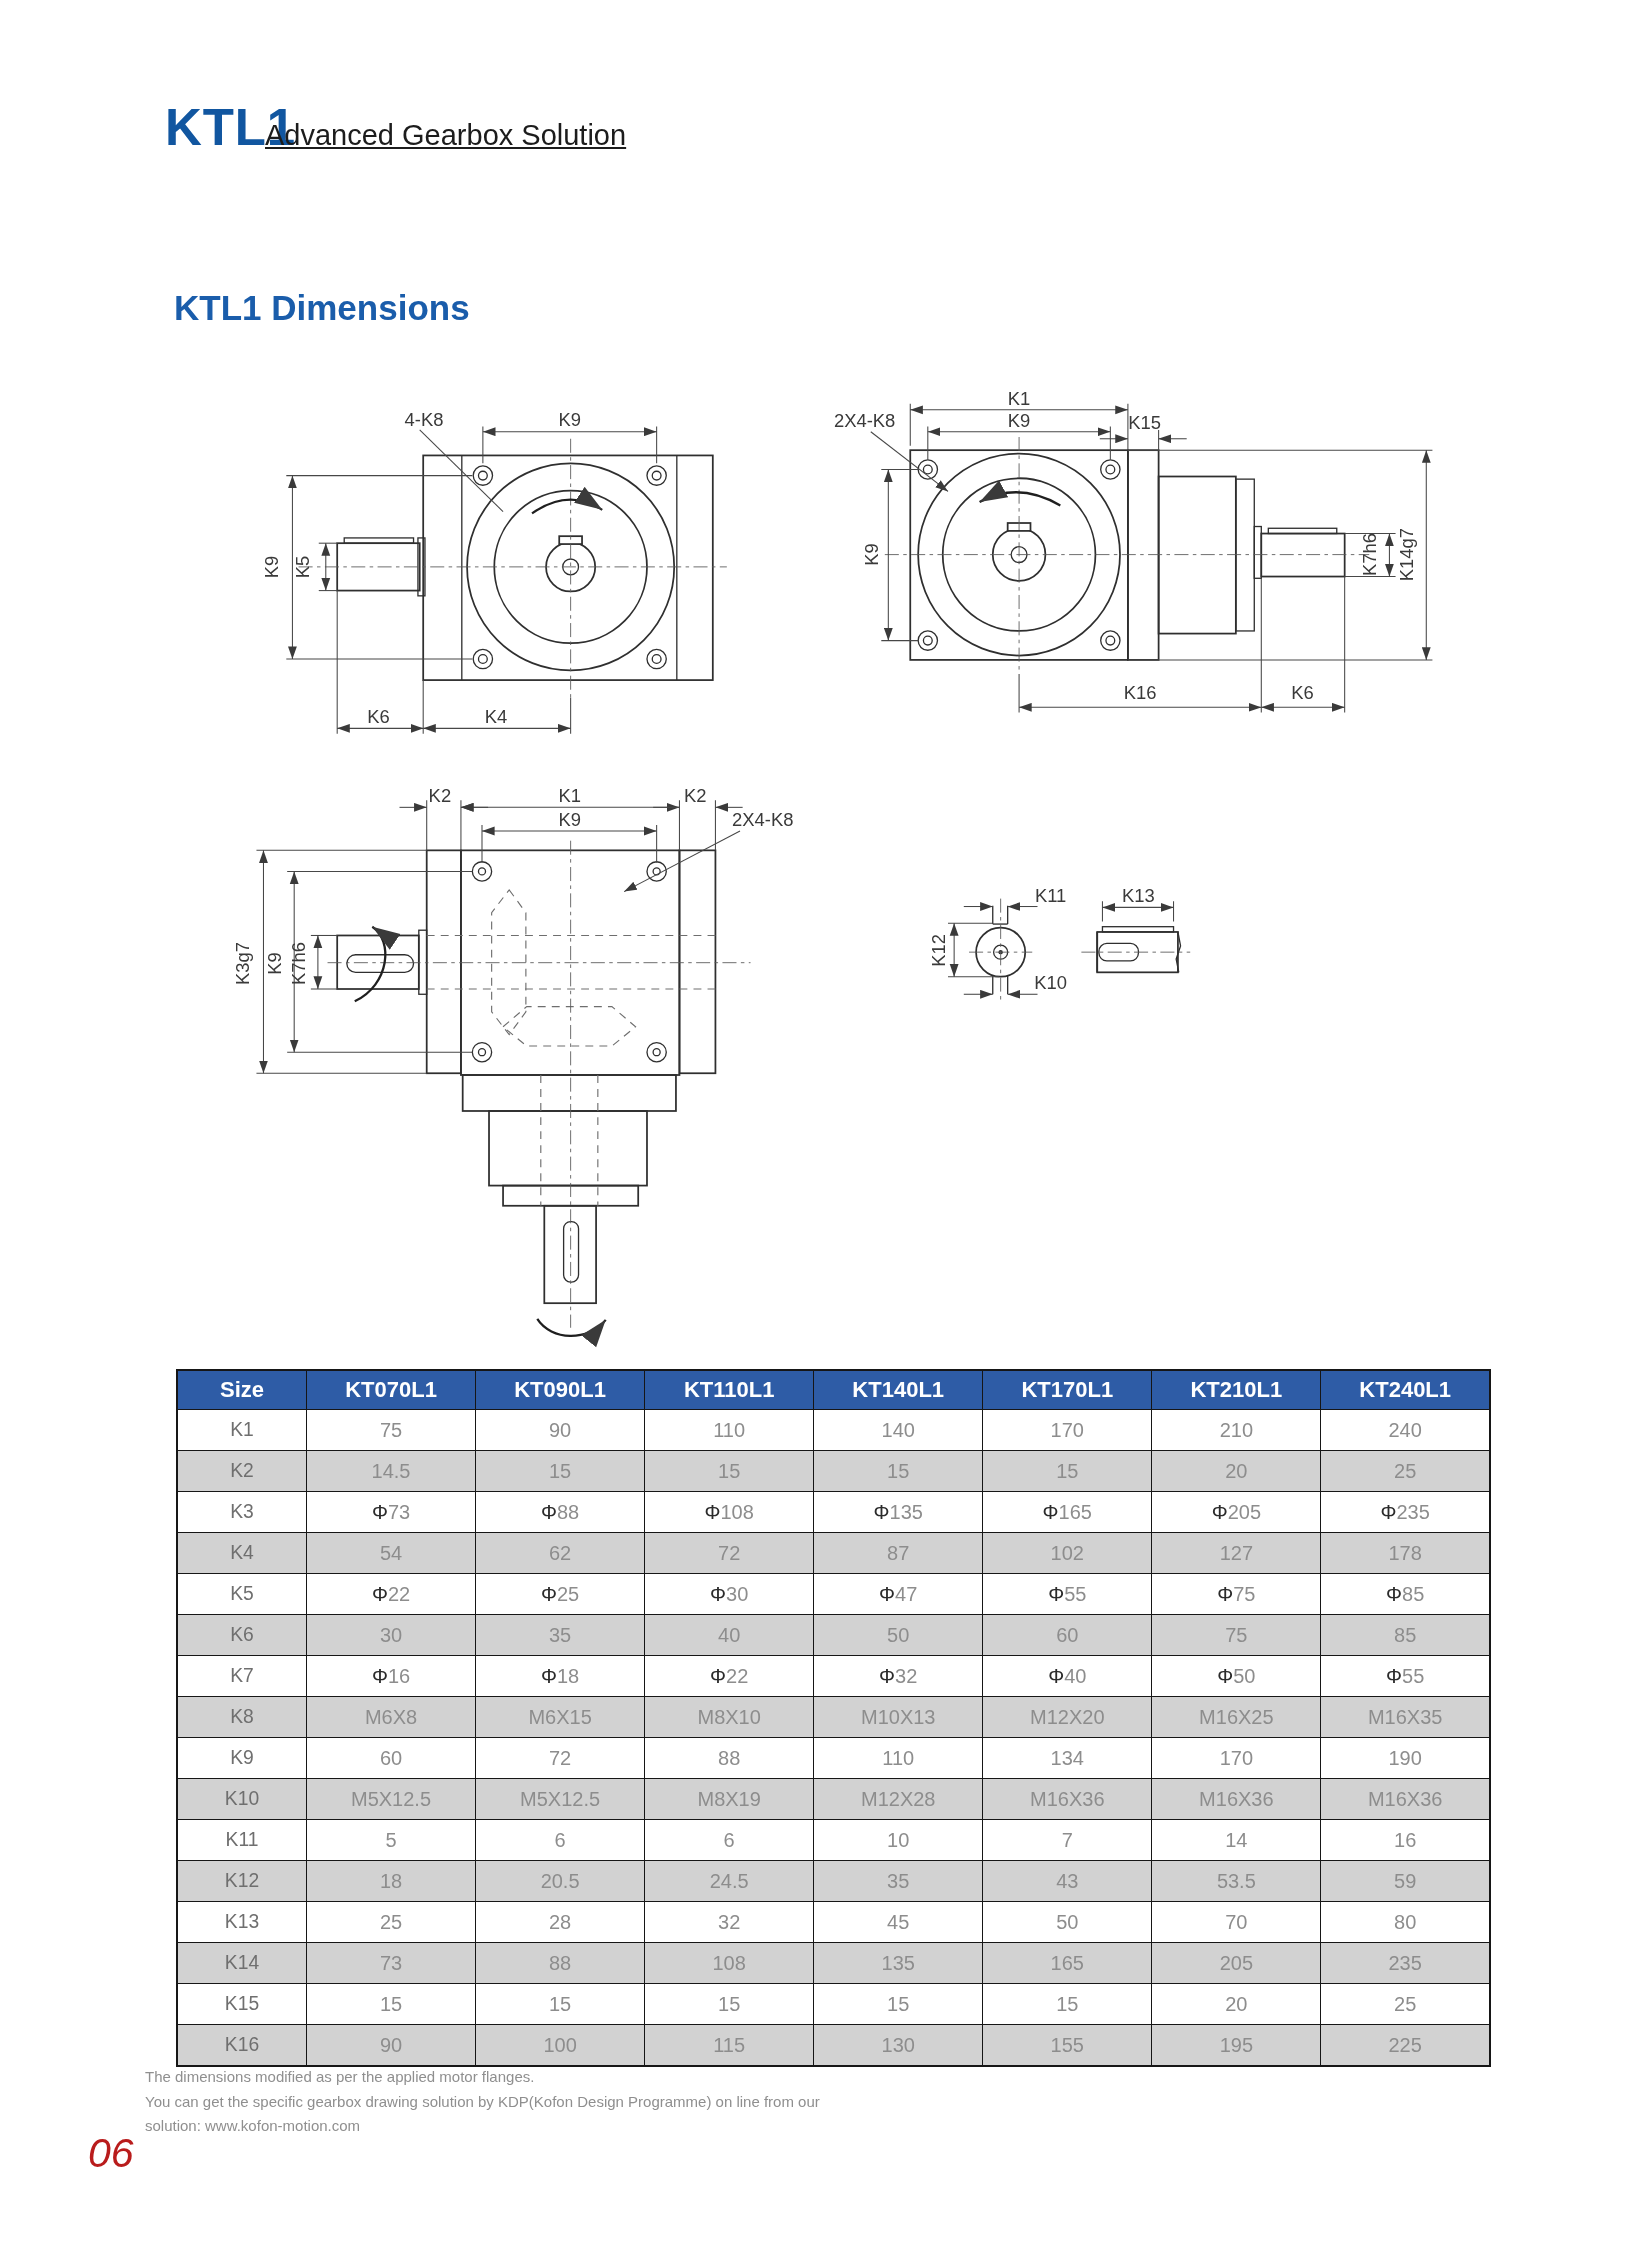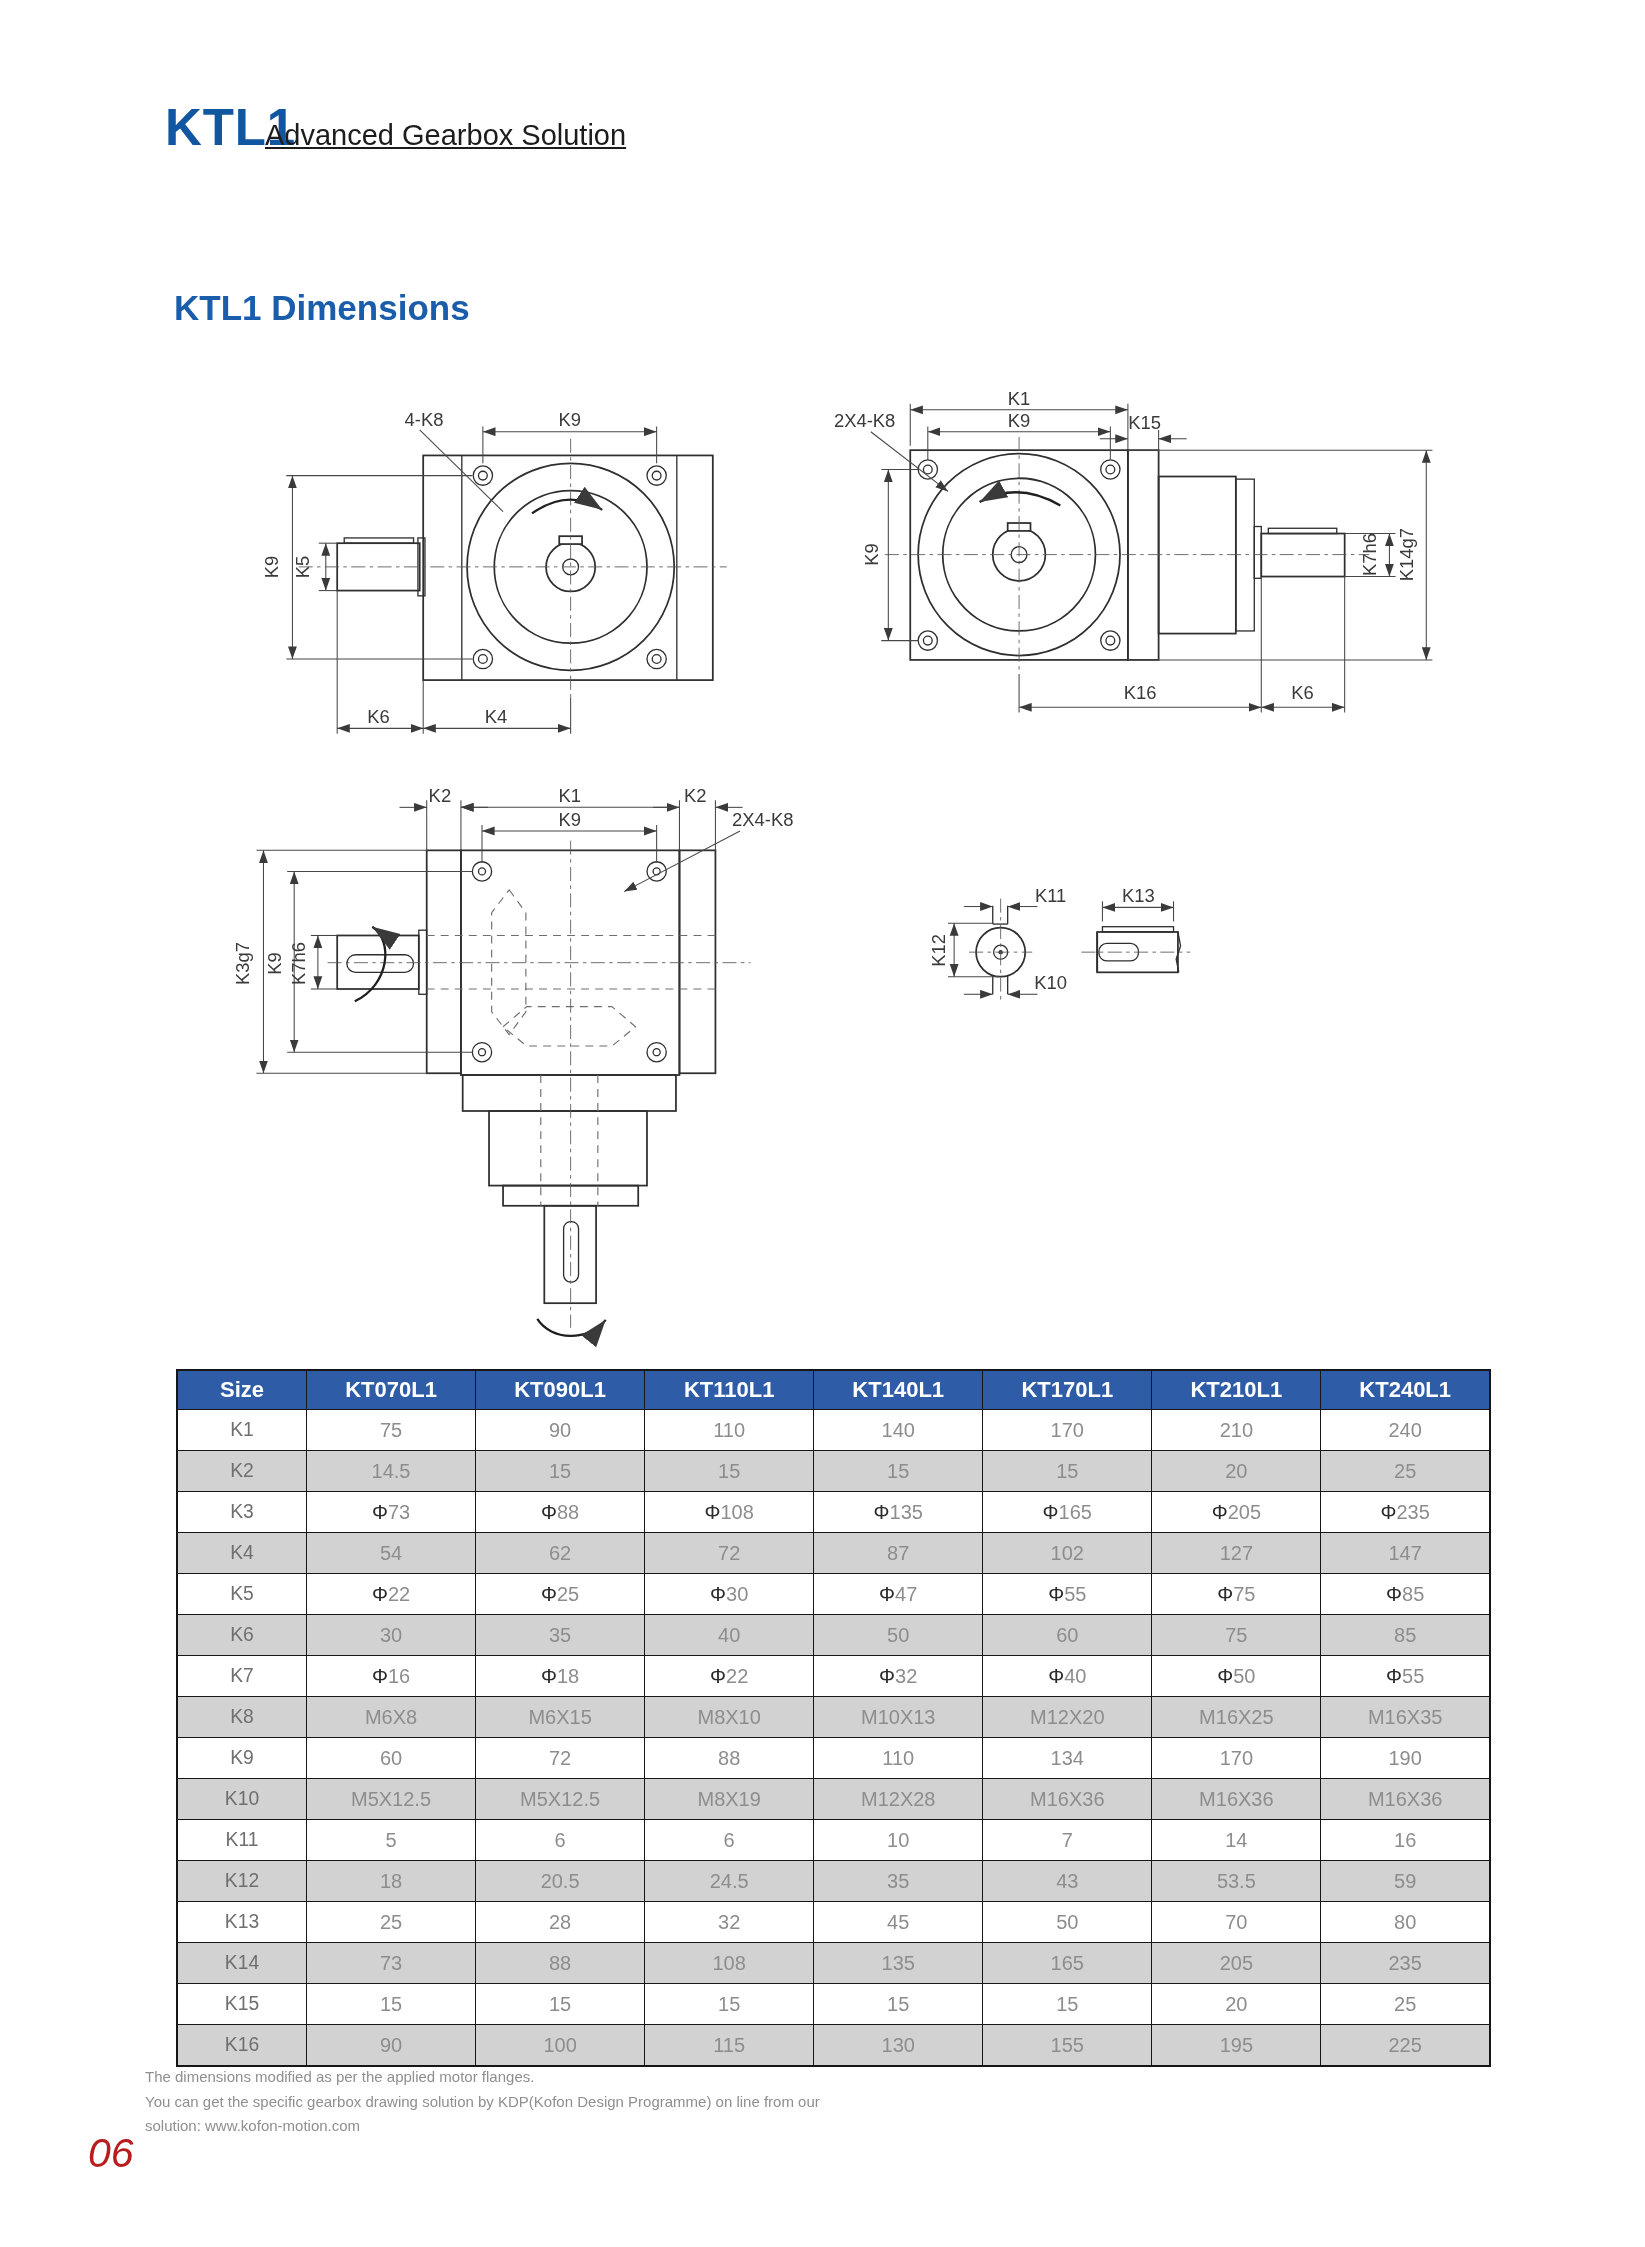--- a/index.html
+++ b/index.html
@@ -311,21 +311,21 @@
           <td><span class="phi">Φ</span>235</td>
         </tr>
         <tr class="alt">
           <td class="size-col">K4</td>
           <td>54</td>
           <td>62</td>
           <td>72</td>
           <td>87</td>
           <td>102</td>
           <td>127</td>
-          <td>147</td>
+          <td>178</td>
         </tr>
         <tr>
           <td class="size-col">K5</td>
           <td><span class="phi">Φ</span>22</td>
           <td><span class="phi">Φ</span>25</td>
           <td><span class="phi">Φ</span>30</td>
           <td><span class="phi">Φ</span>47</td>
           <td><span class="phi">Φ</span>55</td>
           <td><span class="phi">Φ</span>75</td>
           <td><span class="phi">Φ</span>85</td>

